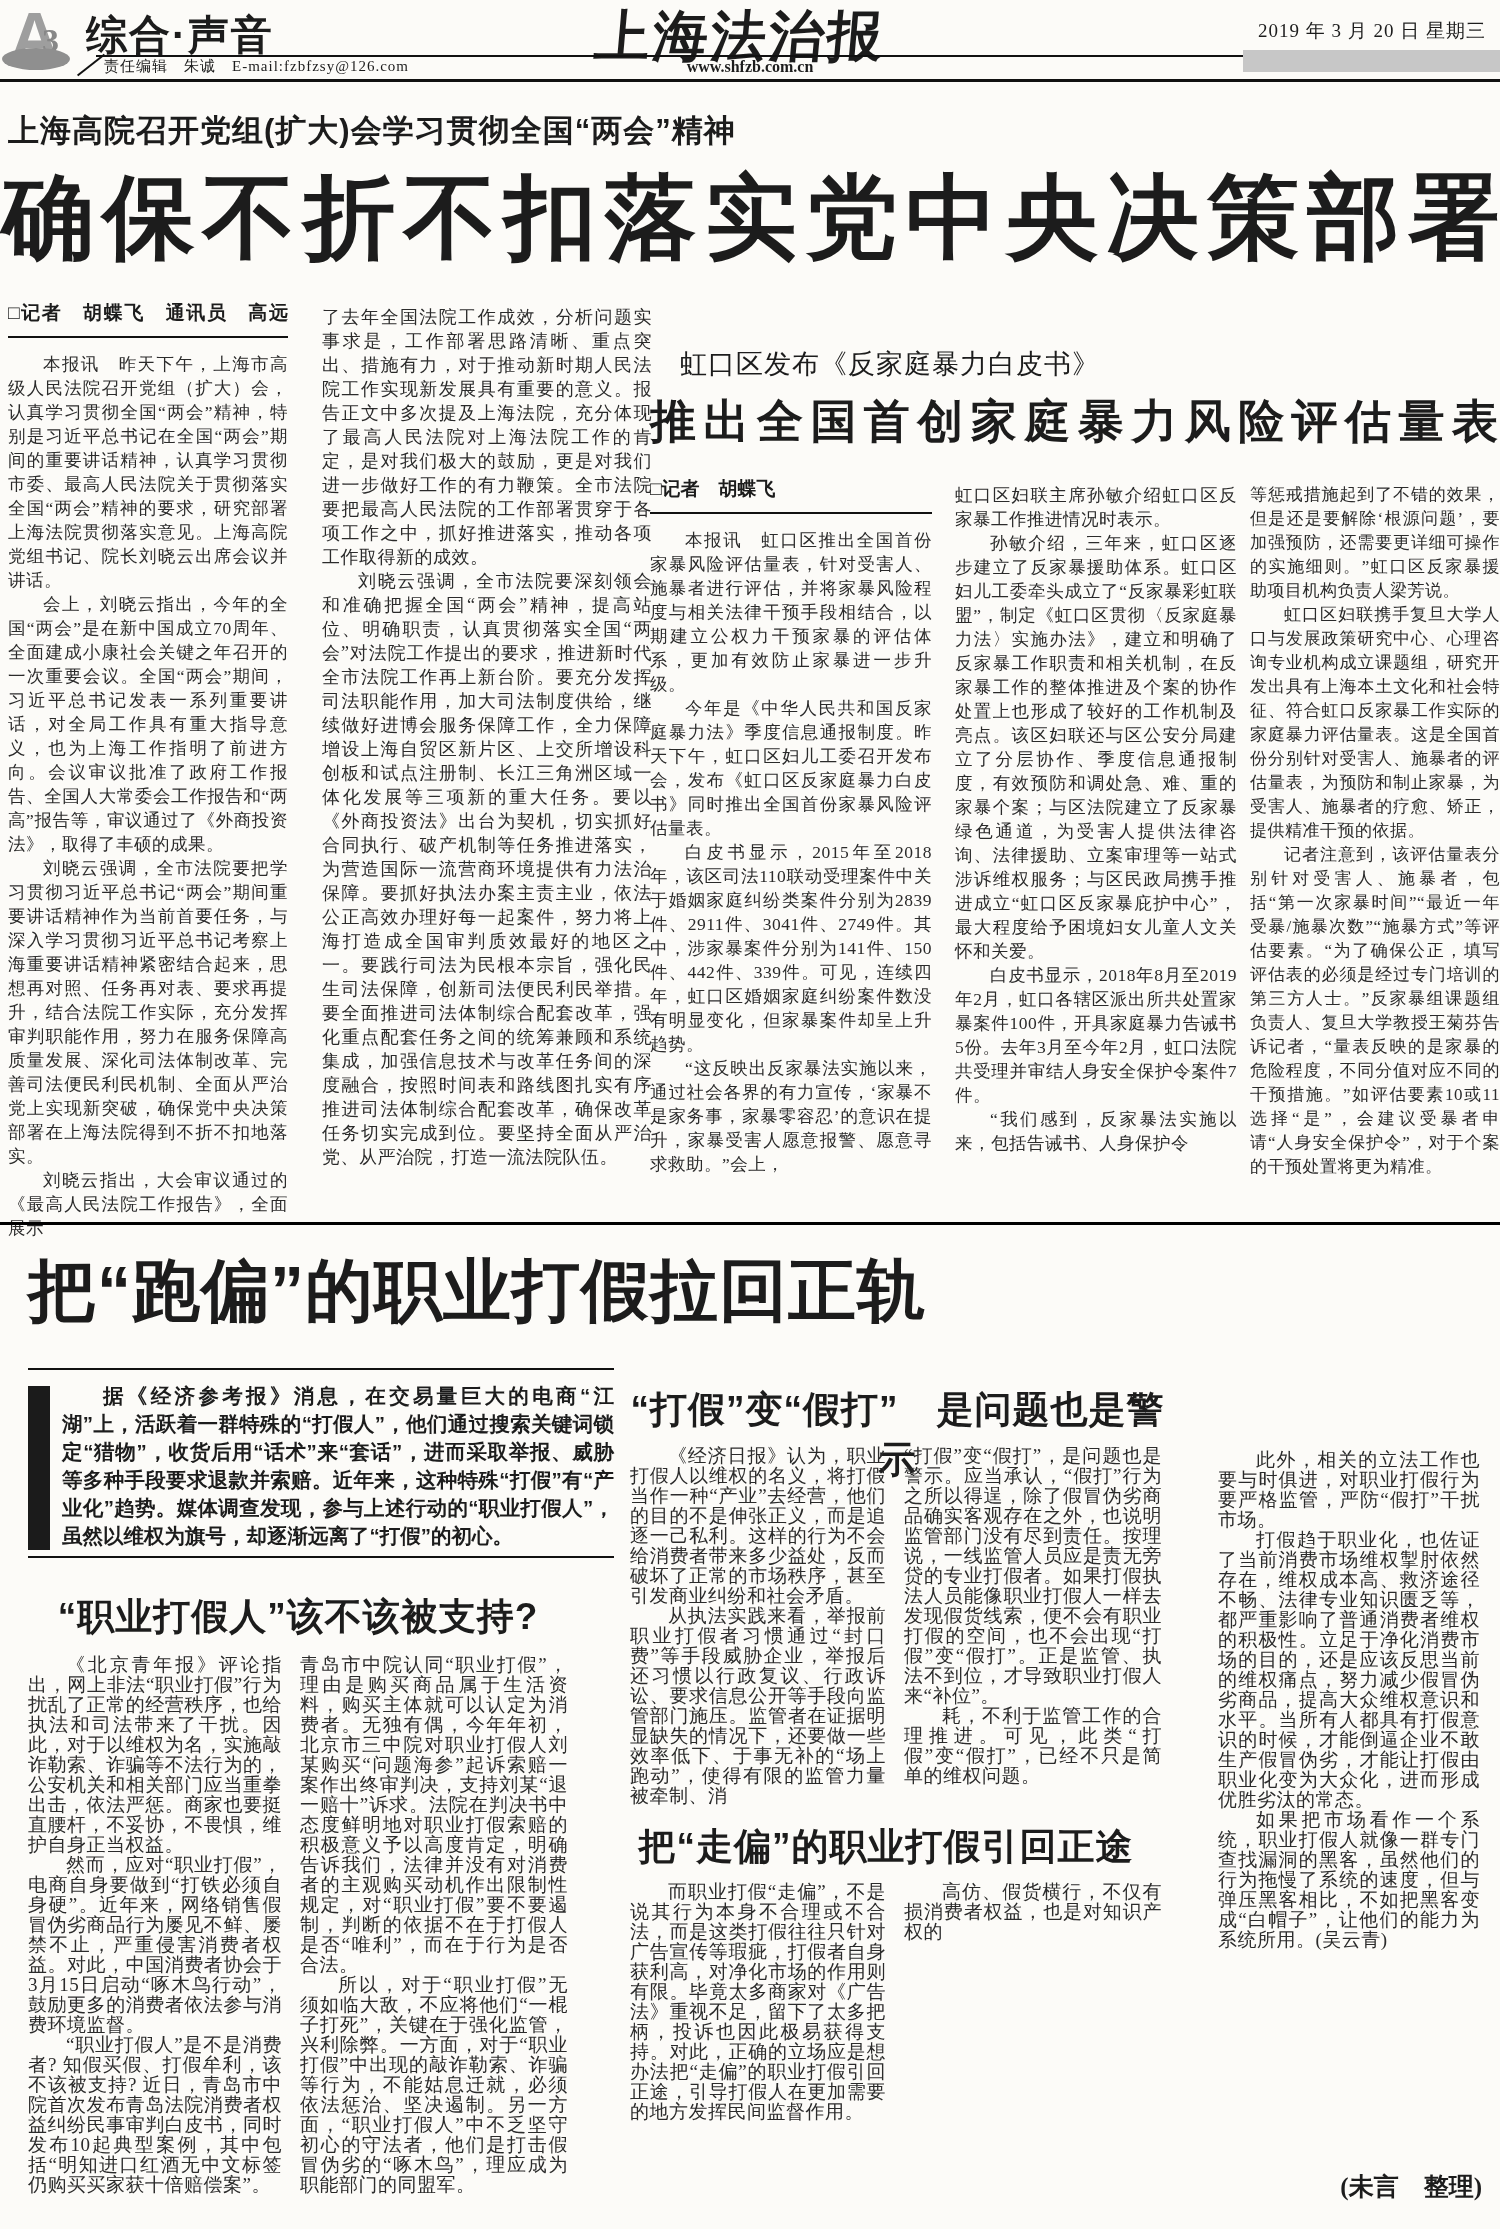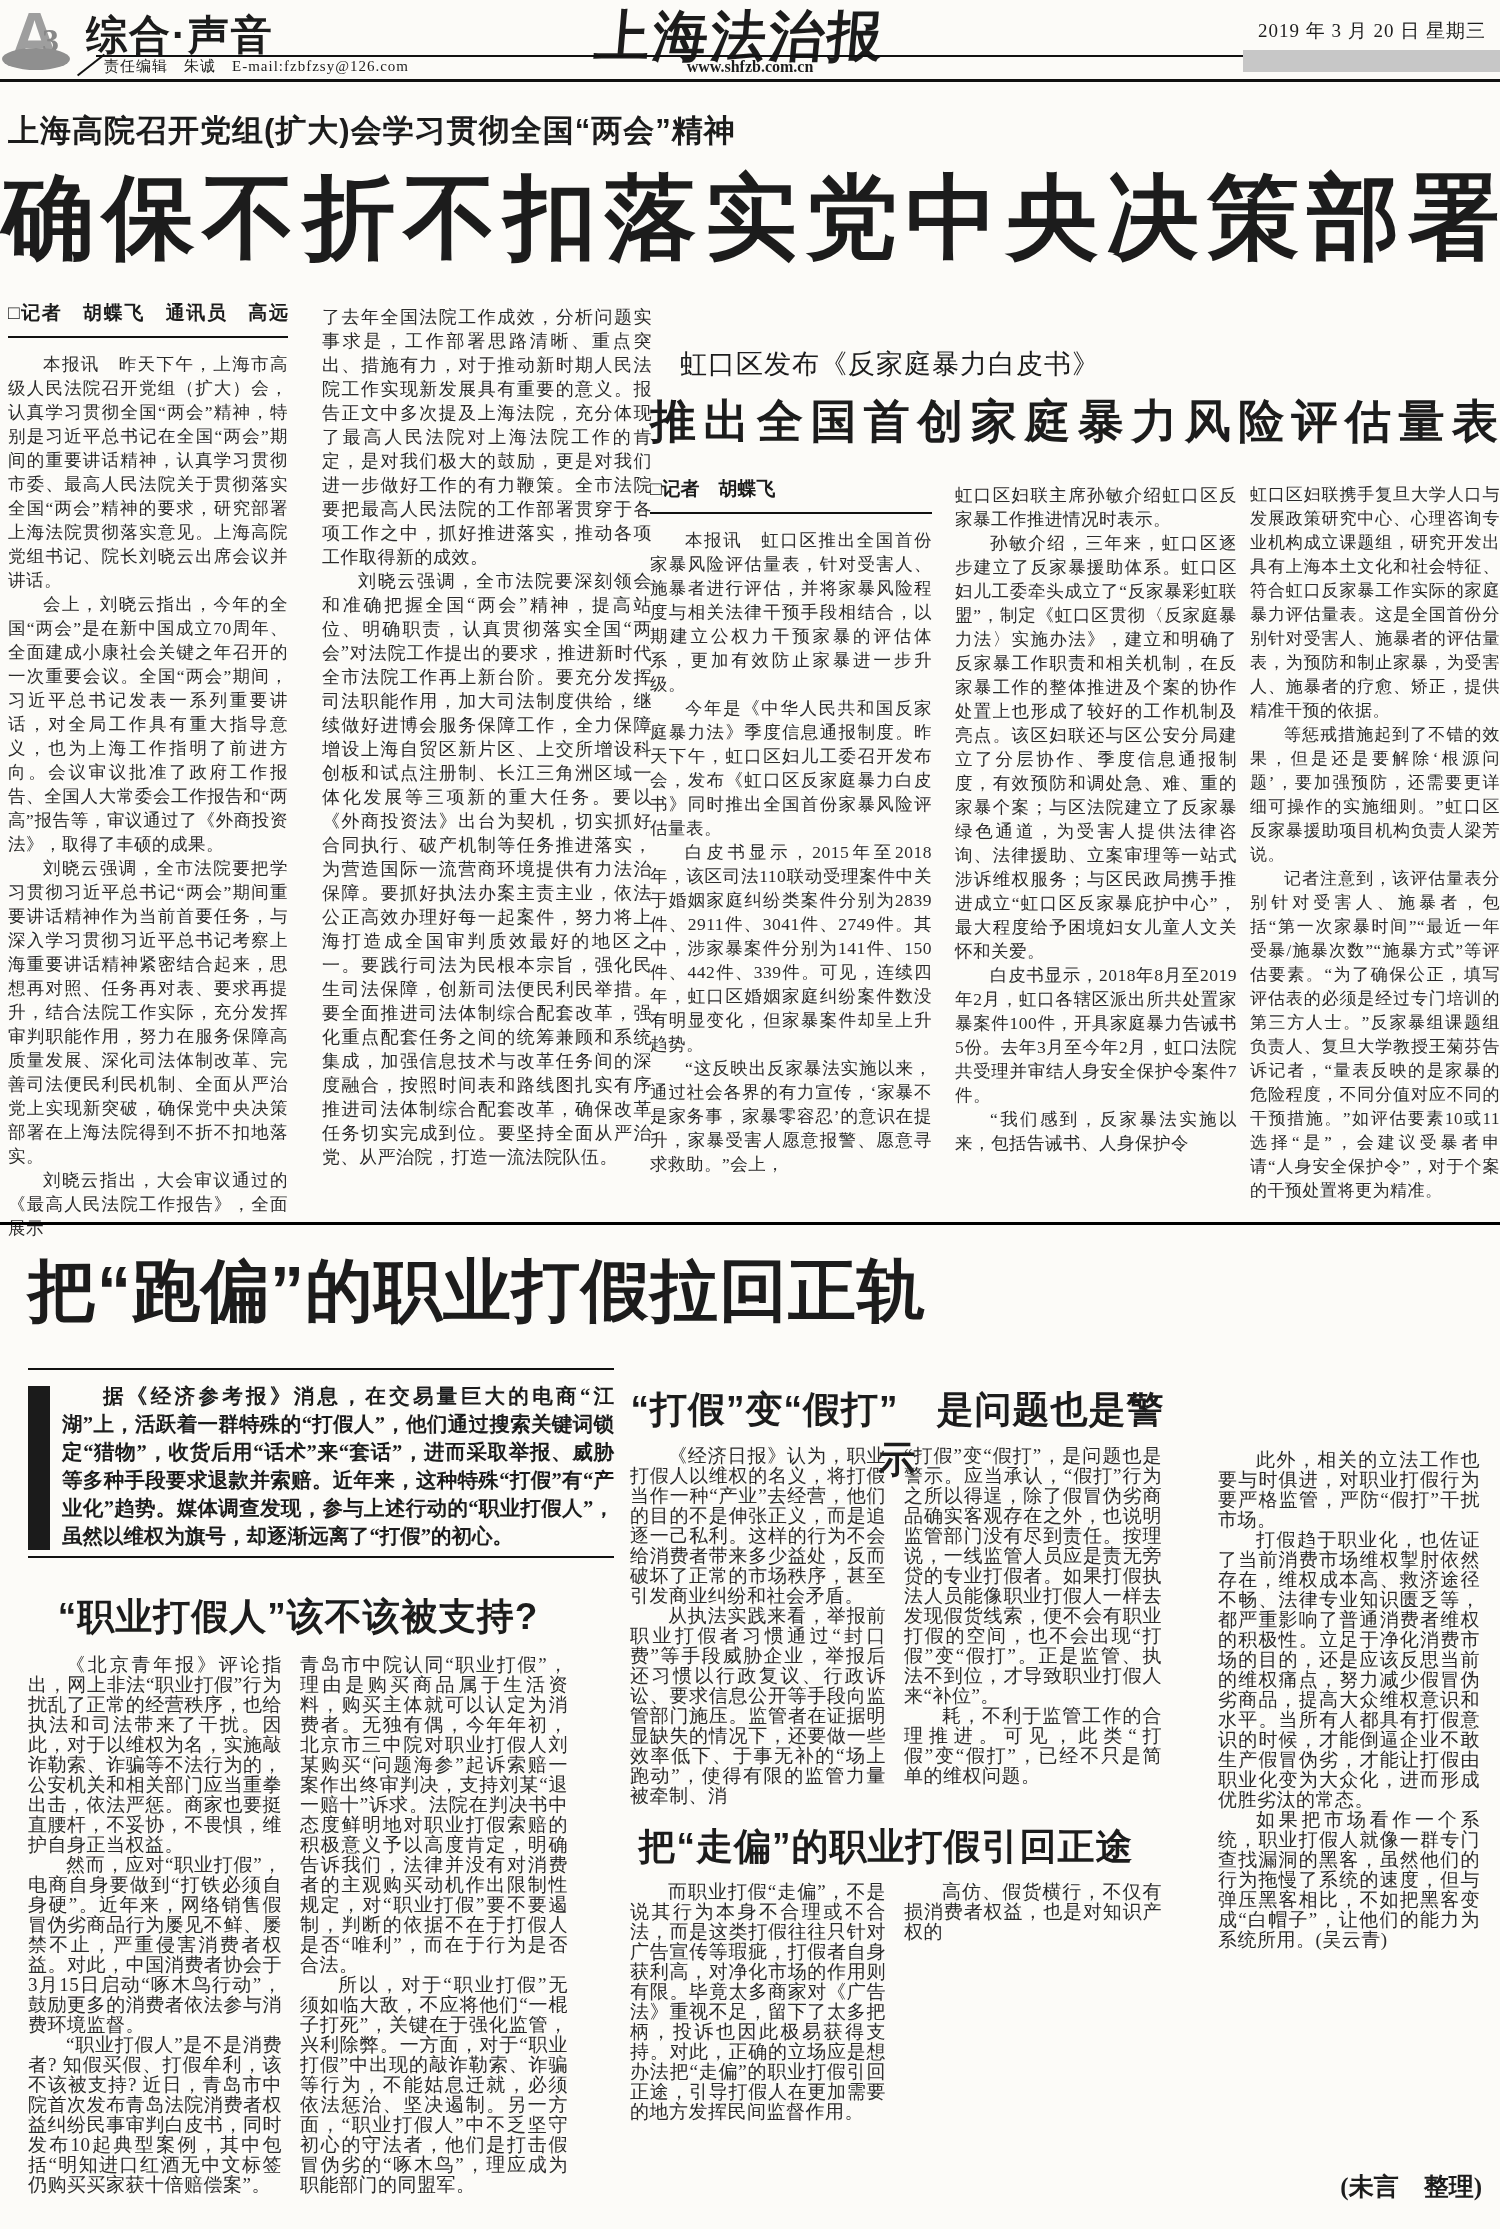--- a/index.html
+++ b/index.html
@@ -34,21 +34,21 @@
   .col{position:absolute;text-align:justify;color:#2b2b2b;}
   .col p{margin:0;text-indent:2em;}
   .col.cont p:first-child{text-indent:0;}
   .top-col{font-size:17.5px;line-height:24px;letter-spacing:0.5px;}
   .bot-col{font-size:19px;line-height:20px;letter-spacing:0.5px;}
   .divider{position:absolute;left:0;top:1222px;width:1500px;height:3px;background:#000;}
   
   .feature-headline{position:absolute;left:28px;top:1246px;font-weight:900;font-size:68px;letter-spacing:1px;}
   .intro-bar{position:absolute;left:28px;top:1386px;width:22px;height:164px;background:#1b1b1b;}
   .intro-text{position:absolute;left:62px;top:1382px;width:552px;font-weight:700;font-size:20.5px;line-height:28px;
-              text-align:justify;font-family:Liberation Serif, serif;}
+              text-align:justify;font-family:Liberation Sans, sans-serif;}
   .intro-text p{margin:0;text-indent:2em;}
   .sub-heading{position:absolute;font-weight:900;font-size:37px;text-align:center;letter-spacing:1px;}
   .compiled{position:absolute;left:1230px;top:2170px;width:252px;text-align:right;font-size:25px;font-weight:700;}
 </style>
 </head>
 <body>
 
 <div class="page">
 
   <div class="abs" style="left:0;top:0;width:1500px;height:82px;">
@@ -91,22 +91,22 @@
       <p>白皮书显示，2015年至2018年，该区司法110联动受理案件中关于婚姻家庭纠纷类案件分别为2839件、2911件、3041件、2749件。其中，涉家暴案件分别为141件、150件、442件、339件。可见，连续四年，虹口区婚姻家庭纠纷案件数没有明显变化，但家暴案件却呈上升趋势。</p>
       <p>“这反映出反家暴法实施以来，通过社会各界的有力宣传，‘家暴不是家务事，家暴零容忍’的意识在提升，家暴受害人愿意报警、愿意寻求救助。”会上，</p>
     </div>
   <div class="col top-col cont" style="left:955px;top:483px;width:282px;">
       <p>虹口区妇联主席孙敏介绍虹口区反家暴工作推进情况时表示。</p>
       <p>孙敏介绍，三年来，虹口区逐步建立了反家暴援助体系。虹口区妇儿工委牵头成立了“反家暴彩虹联盟”，制定《虹口区贯彻〈反家庭暴力法〉实施办法》，建立和明确了反家暴工作职责和相关机制，在反家暴工作的整体推进及个案的协作处置上也形成了较好的工作机制及亮点。该区妇联还与区公安分局建立了分层协作、季度信息通报制度，有效预防和调处急、难、重的家暴个案；与区法院建立了反家暴绿色通道，为受害人提供法律咨询、法律援助、立案审理等一站式涉诉维权服务；与区民政局携手推进成立“虹口区反家暴庇护中心”，最大程度给予困境妇女儿童人文关怀和关爱。</p>
       <p>白皮书显示，2018年8月至2019年2月，虹口各辖区派出所共处置家暴案件100件，开具家庭暴力告诫书5份。去年3月至今年2月，虹口法院共受理并审结人身安全保护令案件7件。</p>
       <p>“我们感到，反家暴法实施以来，包括告诫书、人身保护令</p>
     </div>
   <div class="col top-col cont" style="left:1250px;top:483px;width:250px;font-size:17px;">
+      <p>等惩戒措施起到了不错的效果，但是还是要解除‘根源问题’，要加强预防，还需要更详细可操作的实施细则。”虹口区反家暴援助项目机构负责人梁芳说。</p>
       <p>虹口区妇联携手复旦大学人口与发展政策研究中心、心理咨询专业机构成立课题组，研究开发出具有上海本土文化和社会特征、符合虹口反家暴工作实际的家庭暴力评估量表。这是全国首份分别针对受害人、施暴者的评估量表，为预防和制止家暴，为受害人、施暴者的疗愈、矫正，提供精准干预的依据。</p>
-      <p>等惩戒措施起到了不错的效果，但是还是要解除‘根源问题’，要加强预防，还需要更详细可操作的实施细则。”虹口区反家暴援助项目机构负责人梁芳说。</p>
       <p>记者注意到，该评估量表分别针对受害人、施暴者，包括“第一次家暴时间”“最近一年受暴/施暴次数”“施暴方式”等评估要素。“为了确保公正，填写评估表的必须是经过专门培训的第三方人士。”反家暴组课题组负责人、复旦大学教授王菊芬告诉记者，“量表反映的是家暴的危险程度，不同分值对应不同的干预措施。”如评估要素10或11选择“是”，会建议受暴者申请“人身安全保护令”，对于个案的干预处置将更为精准。</p>
     </div>
 
   <div class="divider"></div>
 
   <h1 class="feature-headline sans abs" style="margin:0;">把“跑偏”的职业打假拉回正轨</h1>
 
   <div class="rule" style="left:28px;top:1368px;width:586px;height:2px;"></div>
   <div class="intro-bar"></div>
   <div class="intro-text">

